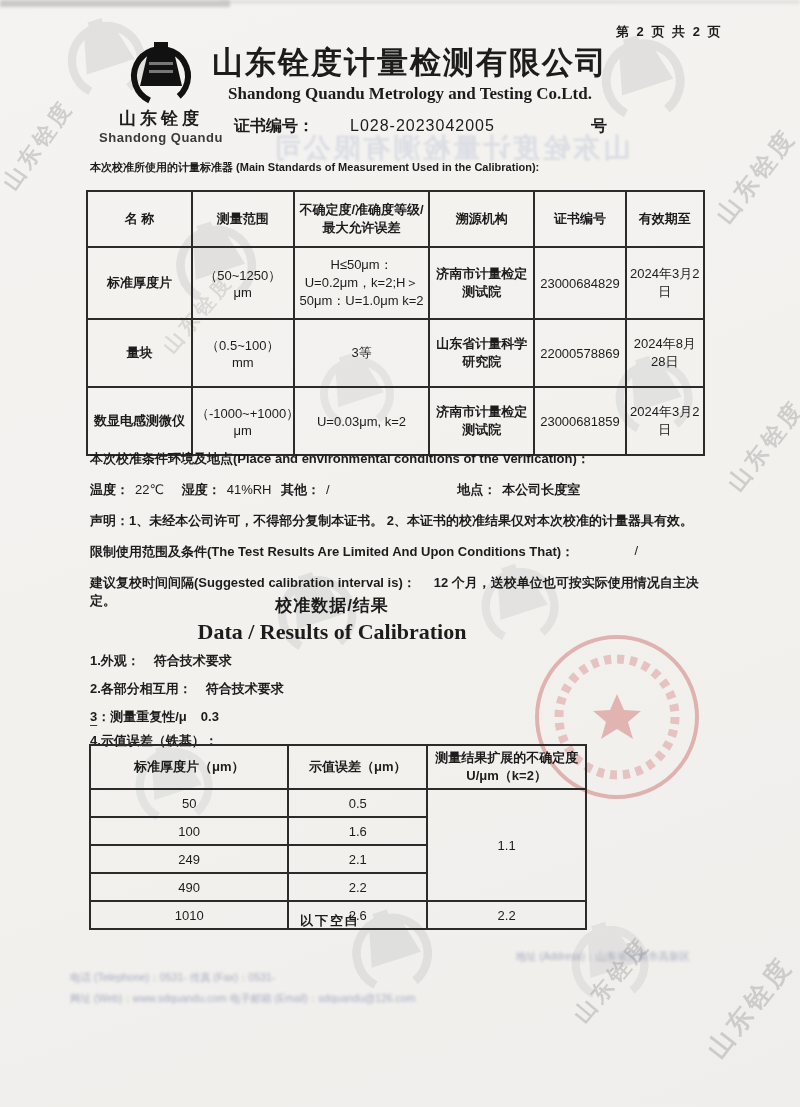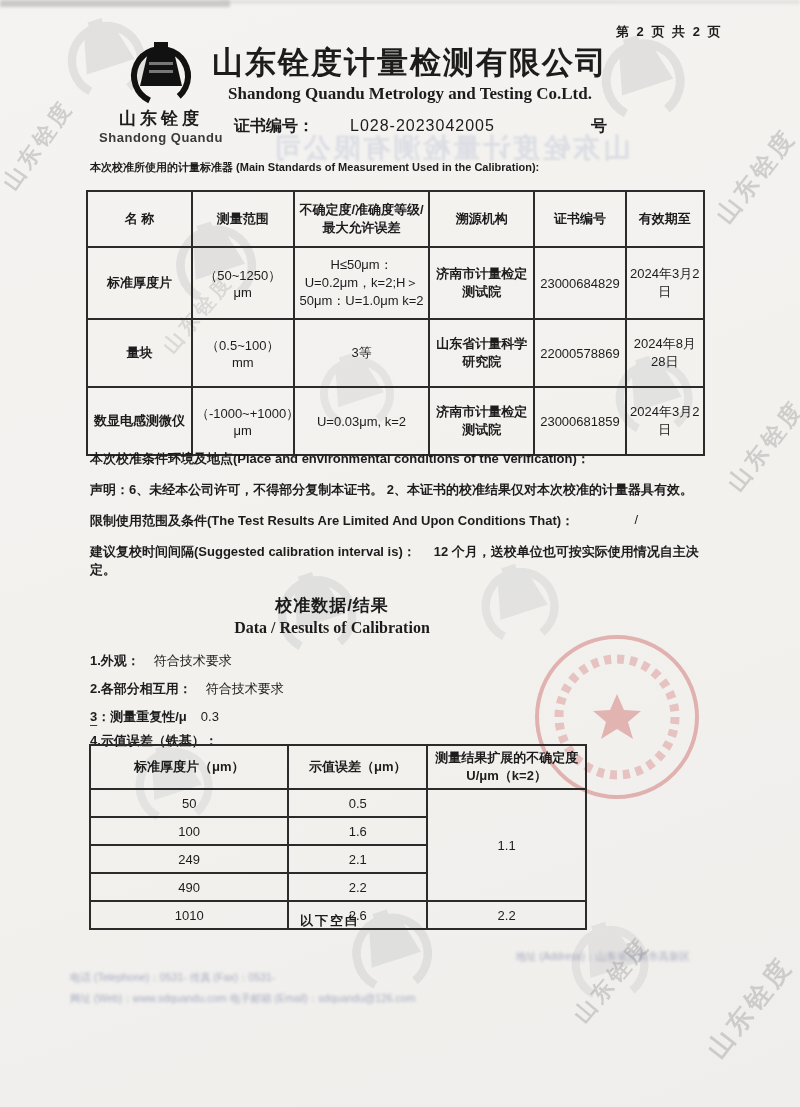--- a/index.html
+++ b/index.html
@@ -63,25 +63,25 @@
   .paras{position:absolute;top:450px;left:90px;width:626px;font-size:13px;font-weight:700;}
   .paras .line{margin-bottom:13px;}
   .cond-vals span{margin-right:6px;}
   .cond-place{margin-left:118px;}
   .limit-line{display:flex;}
   .limit-slash{margin-left:auto;margin-right:78px;font-weight:400;}
   .interval-val{margin-left:18px;}
 
   .results-title{position:absolute;top:594px;left:0;width:664px;text-align:center;}
   .results-title .cn{font-size:17px;font-weight:700;letter-spacing:1px;}
-  .results-title .en{font-size:16px;font-weight:700;font-family:"Liberation Serif","DejaVu Serif",serif;margin-top:2px;}
+  .results-title .en{font-size:22px;font-weight:700;font-family:"Liberation Serif","DejaVu Serif",serif;margin-top:2px;}
 
   .items{position:absolute;top:652px;left:90px;font-size:13px;font-weight:700;}
   .items .it{margin-bottom:10px;}
-  .items .val{font-weight:400;margin-left:14px;}
+  .items .val{font-weight:700;margin-left:14px;}
   .items .wrapdash{font-weight:400;margin:-8px 0 2px 0;line-height:10px;}
 
   .below-blank{position:absolute;top:912px;left:230px;width:200px;text-align:center;font-size:13px;font-weight:700;letter-spacing:2px;}
 
   
   .stamp{position:absolute;top:628px;left:528px;opacity:.85;filter:blur(.7px);pointer-events:none;}
 </style>
 </head>
 <body>
 
@@ -235,21 +235,27 @@
       <td>U=0.03μm, k=2</td>
       <td class="cjk">济南市计量检定测试院</td>
       <td>23000681859</td>
       <td>2024年3月2日</td>
     </tr>
   </tbody>
     </table>
 
   <div class="paras">
     <div class="line">本次校准条件环境及地点(Place and environmental conditions of the Verification)：</div>
-    <div class="line">声明：6、未经本公司许可，不得部分复制本证书。 2、本证书的校准结果仅对本次校准的计量器具有效。</div>
+    <div class="line cond-vals">
+      <span>温度：</span><span style="font-weight:400">22℃</span>
+      <span style="margin-left:8px">湿度：</span><span style="font-weight:400">41%RH</span>
+      <span>其他：</span><span style="font-weight:400">/</span>
+      <span class="cond-place">地点：</span><span>本公司长度室</span>
+    </div>
+    <div class="line">声明：1、未经本公司许可，不得部分复制本证书。 2、本证书的校准结果仅对本次校准的计量器具有效。</div>
     <div class="line limit-line">
       <span>限制使用范围及条件(The Test Results Are Limited And Upon Conditions That)：</span>
       <span class="limit-slash">/</span>
     </div>
     <div class="line">
       <span>建议复校时间间隔(Suggested calibration interval is)：</span><span class="interval-val">12 个月，送校单位也可按实际使用情况自主决定。</span>
     </div>
   </div>
 
   <div class="results-title">

